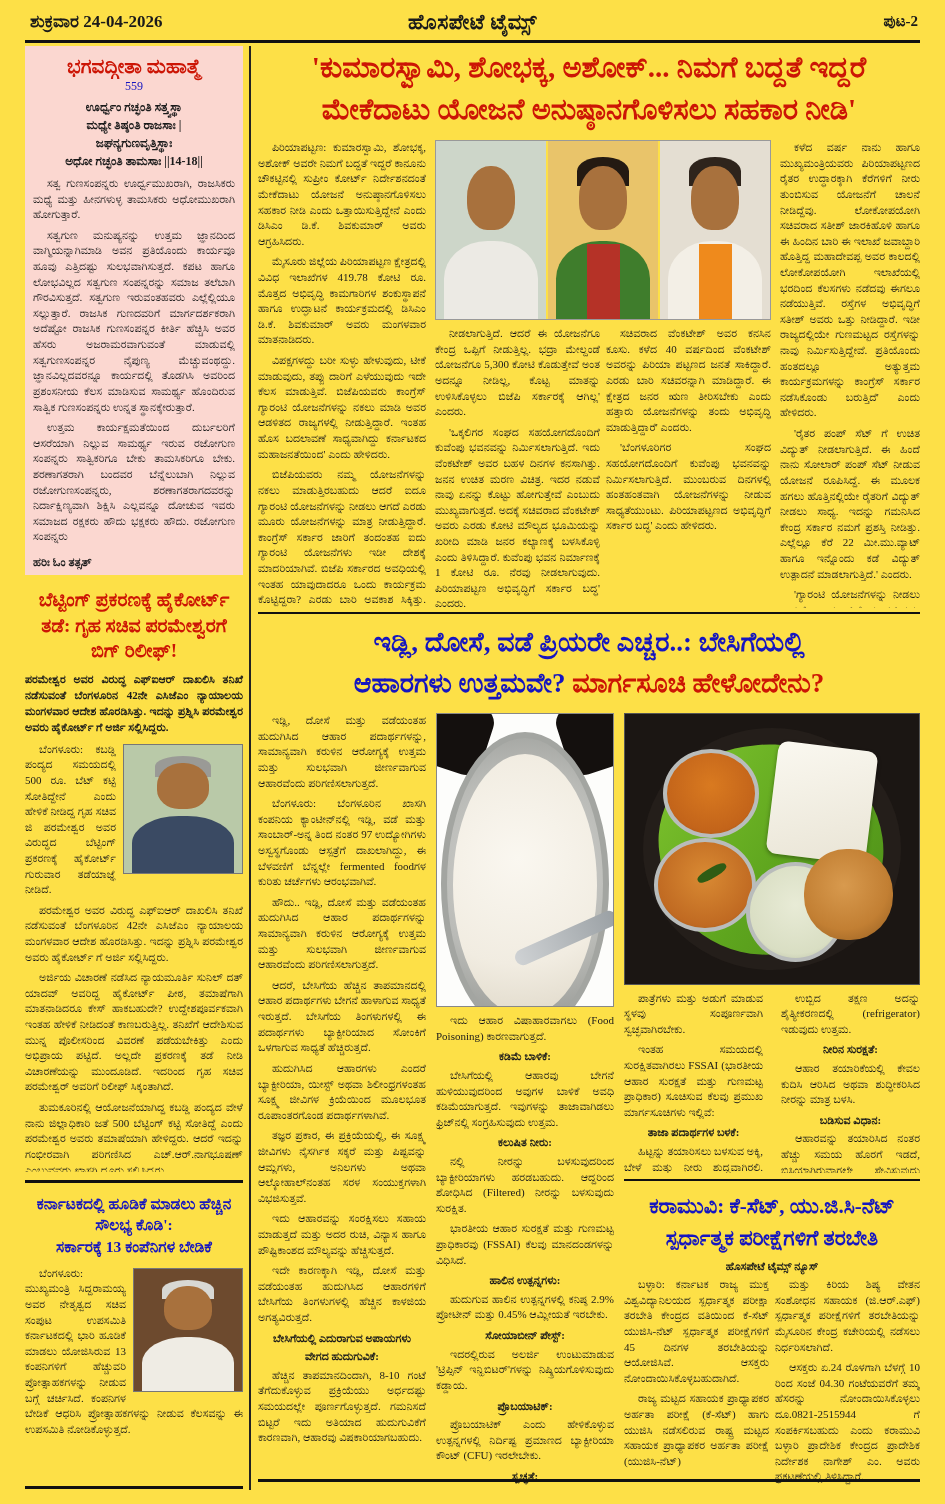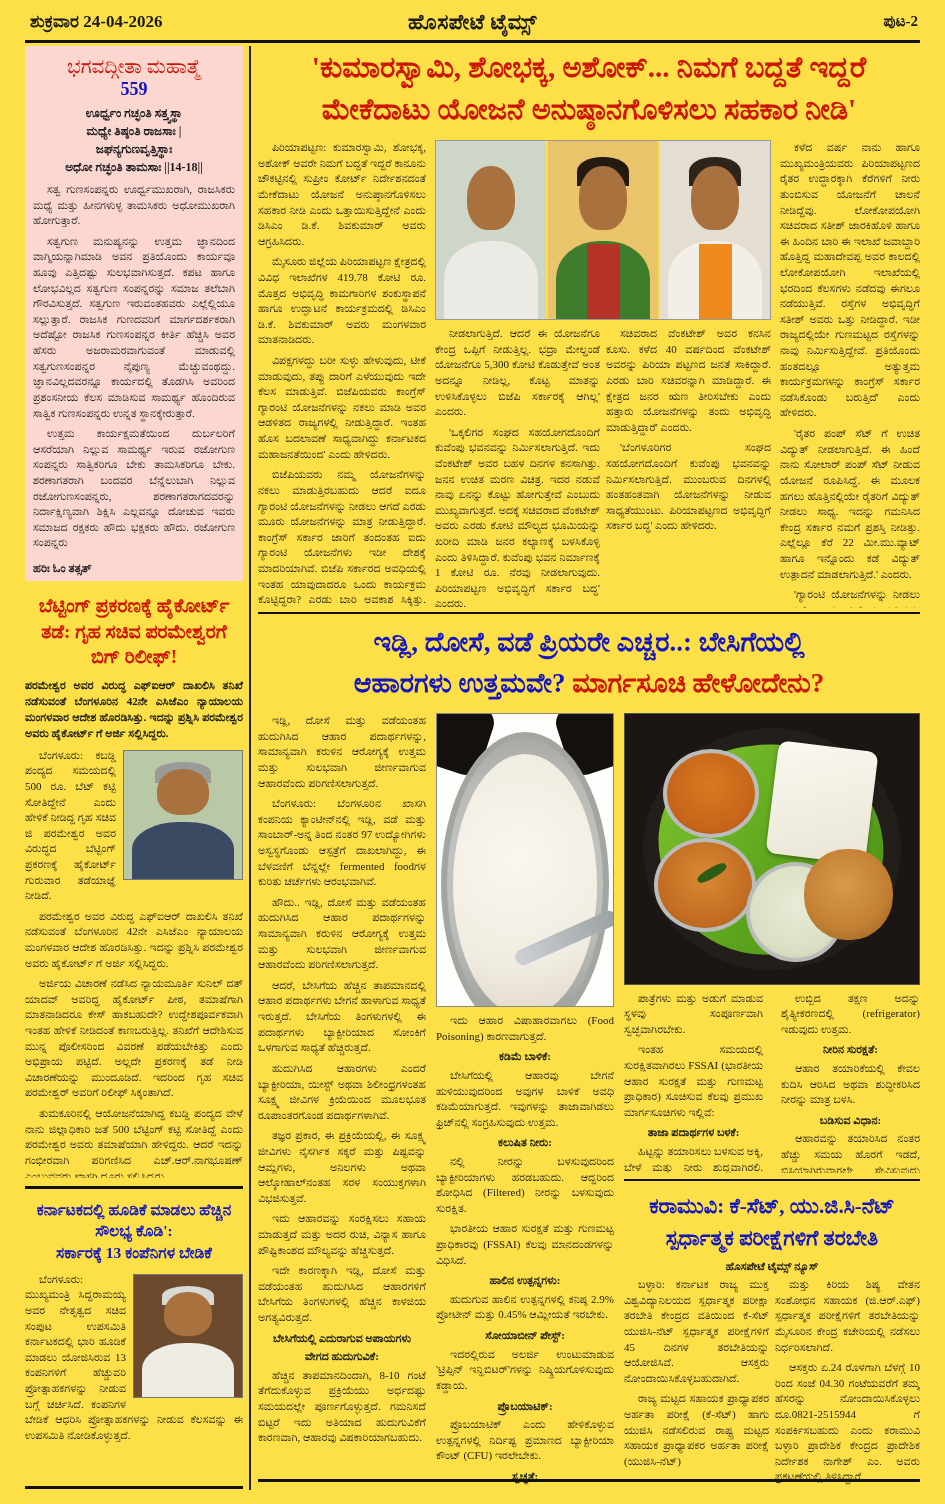--- a/index.html
+++ b/index.html
@@ -13,22 +13,22 @@
   .hdr-rule{position:absolute;left:25px;right:25px;top:40px;height:3px;background:#111;}
   .vrule{position:absolute;left:249px;top:46px;height:1444px;width:2px;background:#222;}
   
   p{margin:0 0 5px 0;font-size:11px;line-height:1.42;text-align:justify;text-indent:14px;}
   p.subhead{text-align:center;font-weight:bold;text-indent:0;margin:3px 0;}
   .col{overflow:hidden;}
   hr.thick{border:none;border-top:3px solid #111;margin:8px 0;}
   
   #leftcol{position:absolute;left:25px;top:46px;width:218px;}
   .gita{background:#fbd7d0;padding:7px 8px 6px 8px;}
-  .gita .gtitle{text-align:center;color:#cc1505;font-size:20px;font-weight:normal;margin:2px 0 1px;}
-  .gita .gnum{text-align:center;color:#1515c0;font-size:18px;font-weight:bold;margin-bottom:4px;}
+  .gita .gtitle{text-align:center;color:#cc1505;font-size:20px;font-weight:bold;margin:2px 0 1px;}
+  .gita .gnum{text-align:center;color:#1515c0;font-size:12px;font-weight:normal;margin-bottom:4px;}
   .gita .shloka{font-weight:bold;font-size:12px;text-align:center;line-height:1.5;margin-bottom:6px;}
   .gita-photo-wrap{float:right;width:96px;margin:4px 0 2px 6px;text-align:center;}
   .gita-photo-wrap .cap{font-size:10.5px;font-weight:bold;line-height:1.3;margin-top:3px;}
   .gita .closing{font-weight:bold;font-size:11.5px;text-indent:0;margin-top:6px;}
   .headline-red{color:#cc1505;font-weight:bold;text-align:center;font-size:19px;line-height:1.35;margin:12px 0 8px;}
   .headline-blue{color:#1515c0;font-weight:bold;text-align:center;font-size:15.5px;line-height:1.4;margin:10px 0 8px;}
   .standfirst{font-weight:bold;font-size:11px;line-height:1.45;text-align:justify;text-indent:0;margin-bottom:6px;}
   .float-photo{float:right;margin:2px 0 4px 7px;border:1px solid #777;}
   
   .photo{position:relative;overflow:hidden;background:var(--bg,#cfd4cc);}

